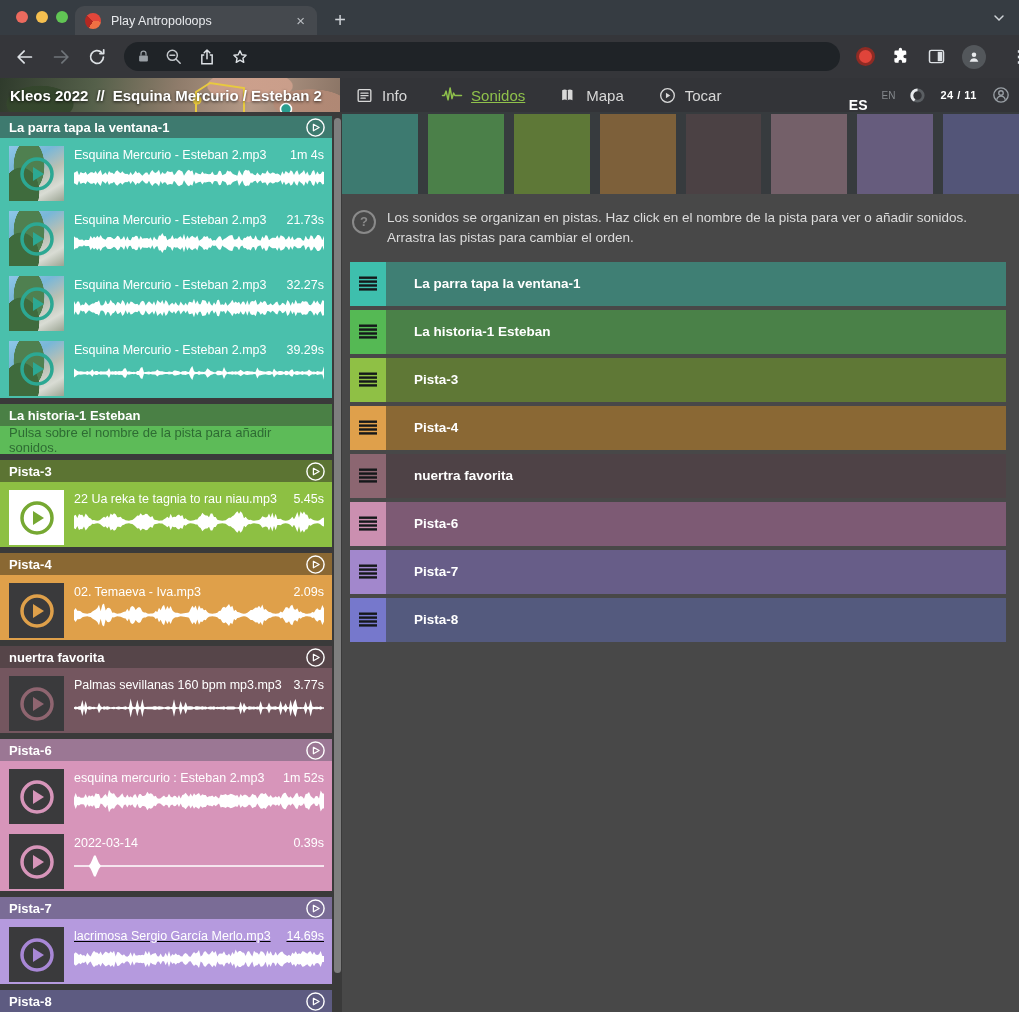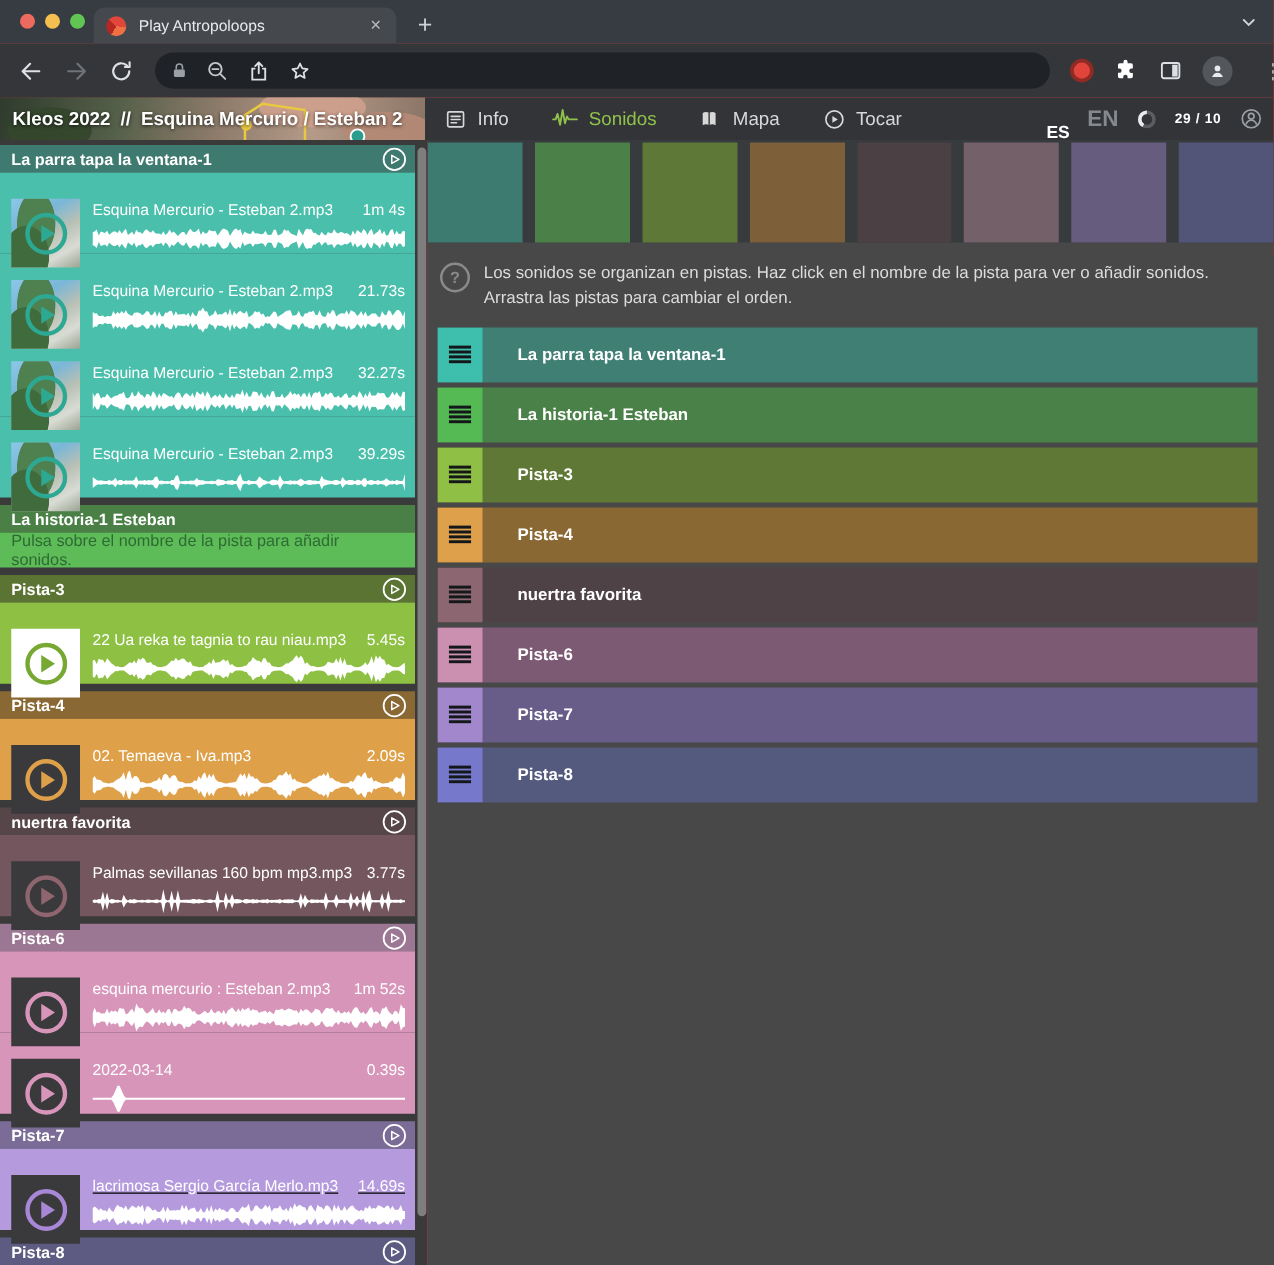--- a/index.html
+++ b/index.html
@@ -41,40 +41,40 @@
     background:
       radial-gradient(70px 26px at 250px 8px, rgba(206,160,140,.9) 0 60%, transparent 62%),
       radial-gradient(60px 24px at 310px 26px, rgba(180,138,118,.9) 0 60%, transparent 62%),
       radial-gradient(55px 30px at 40px 26px, rgba(52,70,44,.95) 0 60%, transparent 62%),
       linear-gradient(100deg,#2f3b2c 0%,#55604a 28%,#8f7c6b 52%,#b59a88 74%,#8a7465 100%);}
   .map-deco{position:absolute;left:0;top:0;}
   .breadcrumb{position:absolute;left:10px;top:0;height:34px;display:flex;align-items:center;gap:8px;
     color:#fff;font-size:15px;font-weight:bold;text-shadow:0 1px 3px rgba(0,0,0,.75);z-index:2;text-align:center;}
   .appnav{position:absolute;left:355px;top:0;height:34px;display:flex;align-items:center;gap:34px;}
   .nav-item{display:flex;align-items:center;gap:8px;color:#d8d8d8;font-size:15px;cursor:default;}
-  .nav-item.active{color:#8FC14B;}
+  .nav-item.active{color:#8FC14B;text-decoration:underline;}
   .hdr-right{position:absolute;right:8px;top:0;height:34px;display:flex;align-items:center;gap:14px;}
   .lang-on{color:#fff;font-weight:bold;font-size:14px;margin-top:20px;}
-  .lang-off{color:#85898d;font-weight:bold;font-size:18px;}
+  .lang-off{color:#85898d;font-weight:normal;font-size:10px;}
   .counter{color:#fff;font-weight:bold;font-size:11px;letter-spacing:.5px;}
 
   
   .content{position:absolute;left:0;top:112px;width:100%;height:900px;display:flex;}
   .sidebar{width:332px;flex:none;background:#3a3a3a;padding-top:4px;box-sizing:border-box;overflow:hidden;}
   .gutter{width:10px;flex:none;background:#3a3a3a;position:relative;}
   .scroll-thumb{position:absolute;left:1.5px;top:6px;width:7px;height:855px;border-radius:4px;background:#7e7e7e;}
   .main{flex:1;background:#484848;overflow:hidden;}
 
   
   .s-section{margin-bottom:6px;}
   .s-head{height:22px;display:flex;align-items:center;padding:0 6px 0 9px;box-sizing:border-box;}
   .s-head-name{flex:1;color:#fff;font-size:13px;font-weight:bold;white-space:nowrap;overflow:hidden;}
   .hplay{width:21px;height:21px;flex:none;}
   .s-msg{height:28px;display:flex;align-items:center;padding:0 9px;font-size:13px;box-sizing:border-box;}
-  .clip{height:65px;display:flex;padding:21px 8px 0 9px;box-sizing:border-box;}
+  .clip{height:65px;display:flex;padding:8px 8px 0 9px;box-sizing:border-box;}
   .thumb{width:55px;height:55px;flex:none;display:flex;align-items:center;justify-content:center;}
   .thumb[data-thumb="photo"]{background:
       radial-gradient(30px 40px at 12px 46px, #3f6b3d 0 60%, transparent 62%),
       radial-gradient(26px 44px at 20px 20px, #4f8050 0 58%, transparent 60%),
       linear-gradient(150deg,#8ec7e8 0%,#79b7d8 30%,#b9c0b4 55%,#d9dcd4 78%,#9aa392 100%);}
   .thumb[data-thumb="white"]{background:#fff;}
   .thumb[data-thumb="dark"]{background:#3a3a3c;}
   .playov{width:40px;height:40px;}
   .clip-body{flex:1;margin-left:10px;min-width:0;}
   .clip-meta{display:flex;justify-content:space-between;color:#fff;font-size:12.5px;margin-top:2px;}
@@ -208,21 +208,21 @@
         <span>Tocar</span>
       </span>
     </nav>
     <div class="hdr-right">
       <span class="lang-on">ES</span>
       <span class="lang-off">EN</span>
       <svg width="17" height="17" viewBox="0 0 24 24">
           <circle cx="12" cy="12" r="8" fill="none" stroke="#5a5e62" stroke-width="4"></circle>
           <path d="M12 4a8 8 0 0 0-8 8 8 8 0 0 0 4 6.9" fill="none" stroke="#e8eaed" stroke-width="4"></path>
         </svg>
-      <span class="counter">29 / 10</span>
+      <span class="counter">24 / 11</span>
       <svg width="20" height="20" viewBox="0 0 24 24">
           <circle cx="12" cy="12" r="8.6" fill="none" stroke="#9aa0a6" stroke-width="1.6"></circle>
           <circle cx="12" cy="9.6" r="2.7" fill="none" stroke="#9aa0a6" stroke-width="1.6"></circle>
           <path d="M6.8 17.6c1-2.8 3-4.2 5.2-4.2s4.2 1.4 5.2 4.2" fill="none" stroke="#9aa0a6" stroke-width="1.6"></path>
         </svg>
     </div>
   </div>
 
   <div class="content">
 

